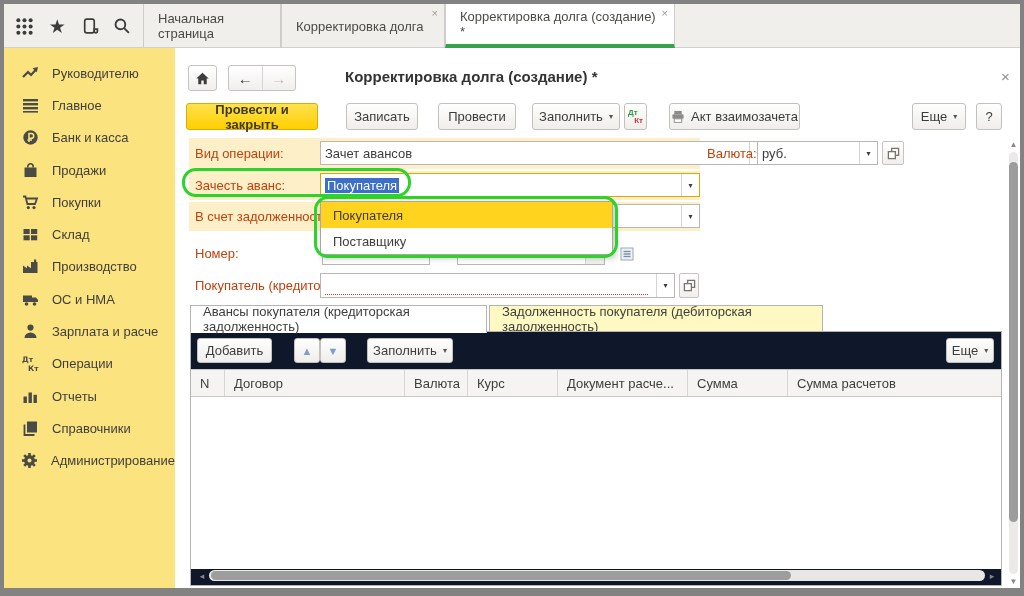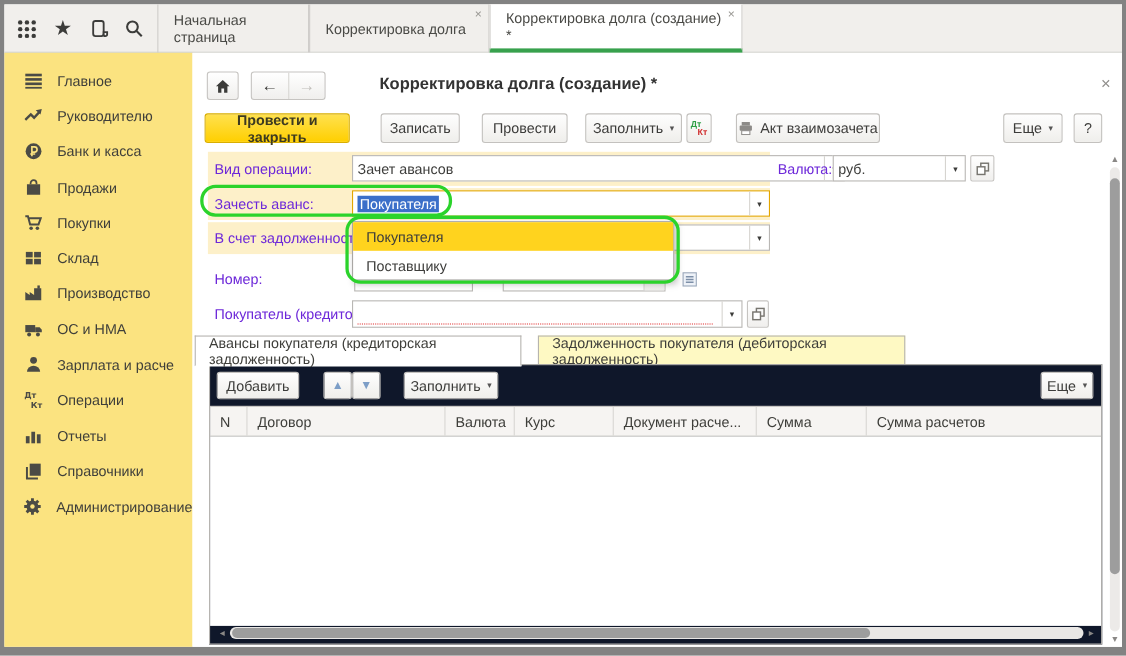--- a/index.html
+++ b/index.html
@@ -40,21 +40,21 @@
   .btn-primary { background:linear-gradient(var(--primary-btn-top),var(--primary-btn-bottom)); border:1px solid var(--primary-btn-border); font-weight:bold; color:#3d3a20; }
 
   .toolbar-row { position:absolute; left:0; top:55px; width:845px; height:28px; }
 
   .dtkt { flex-direction:column; line-height:1; font-size:8px; font-weight:bold; width:23px; }
   .dtkt .dt { color:var(--dt-green); align-self:flex-start; margin-left:3px; }
   .dtkt .kt { color:var(--kt-red); align-self:flex-end; margin-right:3px; }
 
   
   .frow { position:absolute; left:14px; width:511px; background:var(--row-highlight); }
-  .flabel { position:absolute; font-size:13px; color:#6d28d9; }
+  .flabel { position:absolute; font-size:13px; color:#c2410c; }
   .combo { position:absolute; background:#fff; border:1px solid var(--border-gray); display:flex; align-items:center; }
   .combo .val { flex:1; padding:0 4px; white-space:nowrap; overflow:hidden; }
   .combo .arrow { width:18px; align-self:stretch; border-left:1px solid #d6d4d0; display:flex; align-items:center; justify-content:center; font-size:8px; color:#3c3c3a; cursor:pointer; }
   .combo.focused { border:1px solid var(--focus-border); }
   .sel-text { background:var(--selection-blue); color:#fff; padding:1px 2px; }
   .sq-btn { position:absolute; width:22px; height:24px; background:linear-gradient(#fff,#f0efed); border:1px solid #c6c4c1; border-radius:2px; display:flex; align-items:center; justify-content:center; cursor:pointer; }
   .req-line { position:absolute; left:4px; right:26px; bottom:2px; border-bottom:1px dotted var(--required-red); }
 
   
   .dropdown { position:absolute; left:145px; top:153px; width:293px; background:#fff; border:1px solid #a9a7a4; box-shadow:2px 3px 6px rgba(0,0,0,.25); z-index:30; }
@@ -135,38 +135,38 @@
       <div class="tab active" style="left:441px;width:230px;">
         <span>Корректировка долга (создание) *</span>
         <span class="tab-close">×</span>
       </div>
     </div>
 
     <div class="sidebar">
       <div class="side-item">
         <span class="s-icon">
             <svg width="17" height="17" viewBox="0 0 17 17">
+              <path d="M1 12 L6 7 L9 10 L14.5 4" fill="none" stroke="#4b4b45" stroke-width="2.2"></path>
+              <polygon points="16,2 10.5,3.2 14.8,7.2" fill="#4b4b45"></polygon>
+            </svg>
+          </span>
+        <span>Руководителю</span>
+      </div>
+      <div class="side-item">
+        <span class="s-icon">
+            <svg width="17" height="17" viewBox="0 0 17 17">
               <g fill="#4b4b45">
                 <rect x="1" y="2" width="15" height="2.4"></rect>
                 <rect x="1" y="6" width="15" height="2.4"></rect>
                 <rect x="1" y="10" width="15" height="2.4"></rect>
                 <rect x="1" y="14" width="15" height="1.6"></rect>
               </g>
             </svg>
           </span>
         <span>Главное</span>
-      </div>
-      <div class="side-item">
-        <span class="s-icon">
-            <svg width="17" height="17" viewBox="0 0 17 17">
-              <path d="M1 12 L6 7 L9 10 L14.5 4" fill="none" stroke="#4b4b45" stroke-width="2.2"></path>
-              <polygon points="16,2 10.5,3.2 14.8,7.2" fill="#4b4b45"></polygon>
-            </svg>
-          </span>
-        <span>Руководителю</span>
       </div>
       <div class="side-item">
         <span class="s-icon">
             <svg width="17" height="17" viewBox="0 0 17 17">
               <circle cx="8.5" cy="8.5" r="7.2" fill="#4b4b45"></circle>
               <path d="M7 13 V4.5 h2.3 a2.4 2.4 0 0 1 0 4.8 H7 M5.5 11 h4.5" fill="none" stroke="#fbe380" stroke-width="1.5"></path>
             </svg>
           </span>
         <span>Банк и касса</span>
       </div>
@@ -383,21 +383,21 @@
             <rect x="1.5" y="5" width="7.5" height="7.5" fill="#fff"></rect>
           </svg>
       </div>
 
       <div class="dropdown">
         <div class="dd-item selected">Покупателя</div>
         <div class="dd-item">Поставщику</div>
       </div>
       <div class="annotation" style="left:139px;top:148px;width:304px;height:62px;"></div>
 
-      <div class="ttab active" style="left:2px;width:297px;">Авансы покупателя (кредиторская задолженность)</div>
+      <div class="ttab active" style="left:15px;width:297px;">Авансы покупателя (кредиторская задолженность)</div>
       <div class="ttab" style="left:314px;width:334px;">Задолженность покупателя (дебиторская задолженность)</div>
 
       <div class="panel">
         <div class="grid-toolbar">
           <button class="btn" style="left:6px;top:6px;width:75px;height:25px;">Добавить</button>
           <button class="btn arrow-btn" style="left:103px;top:6px;">
               <span class="up">▲</span>
             </button>
           <button class="btn arrow-btn" style="left:129px;top:6px;">
               <span class="down">▼</span>

